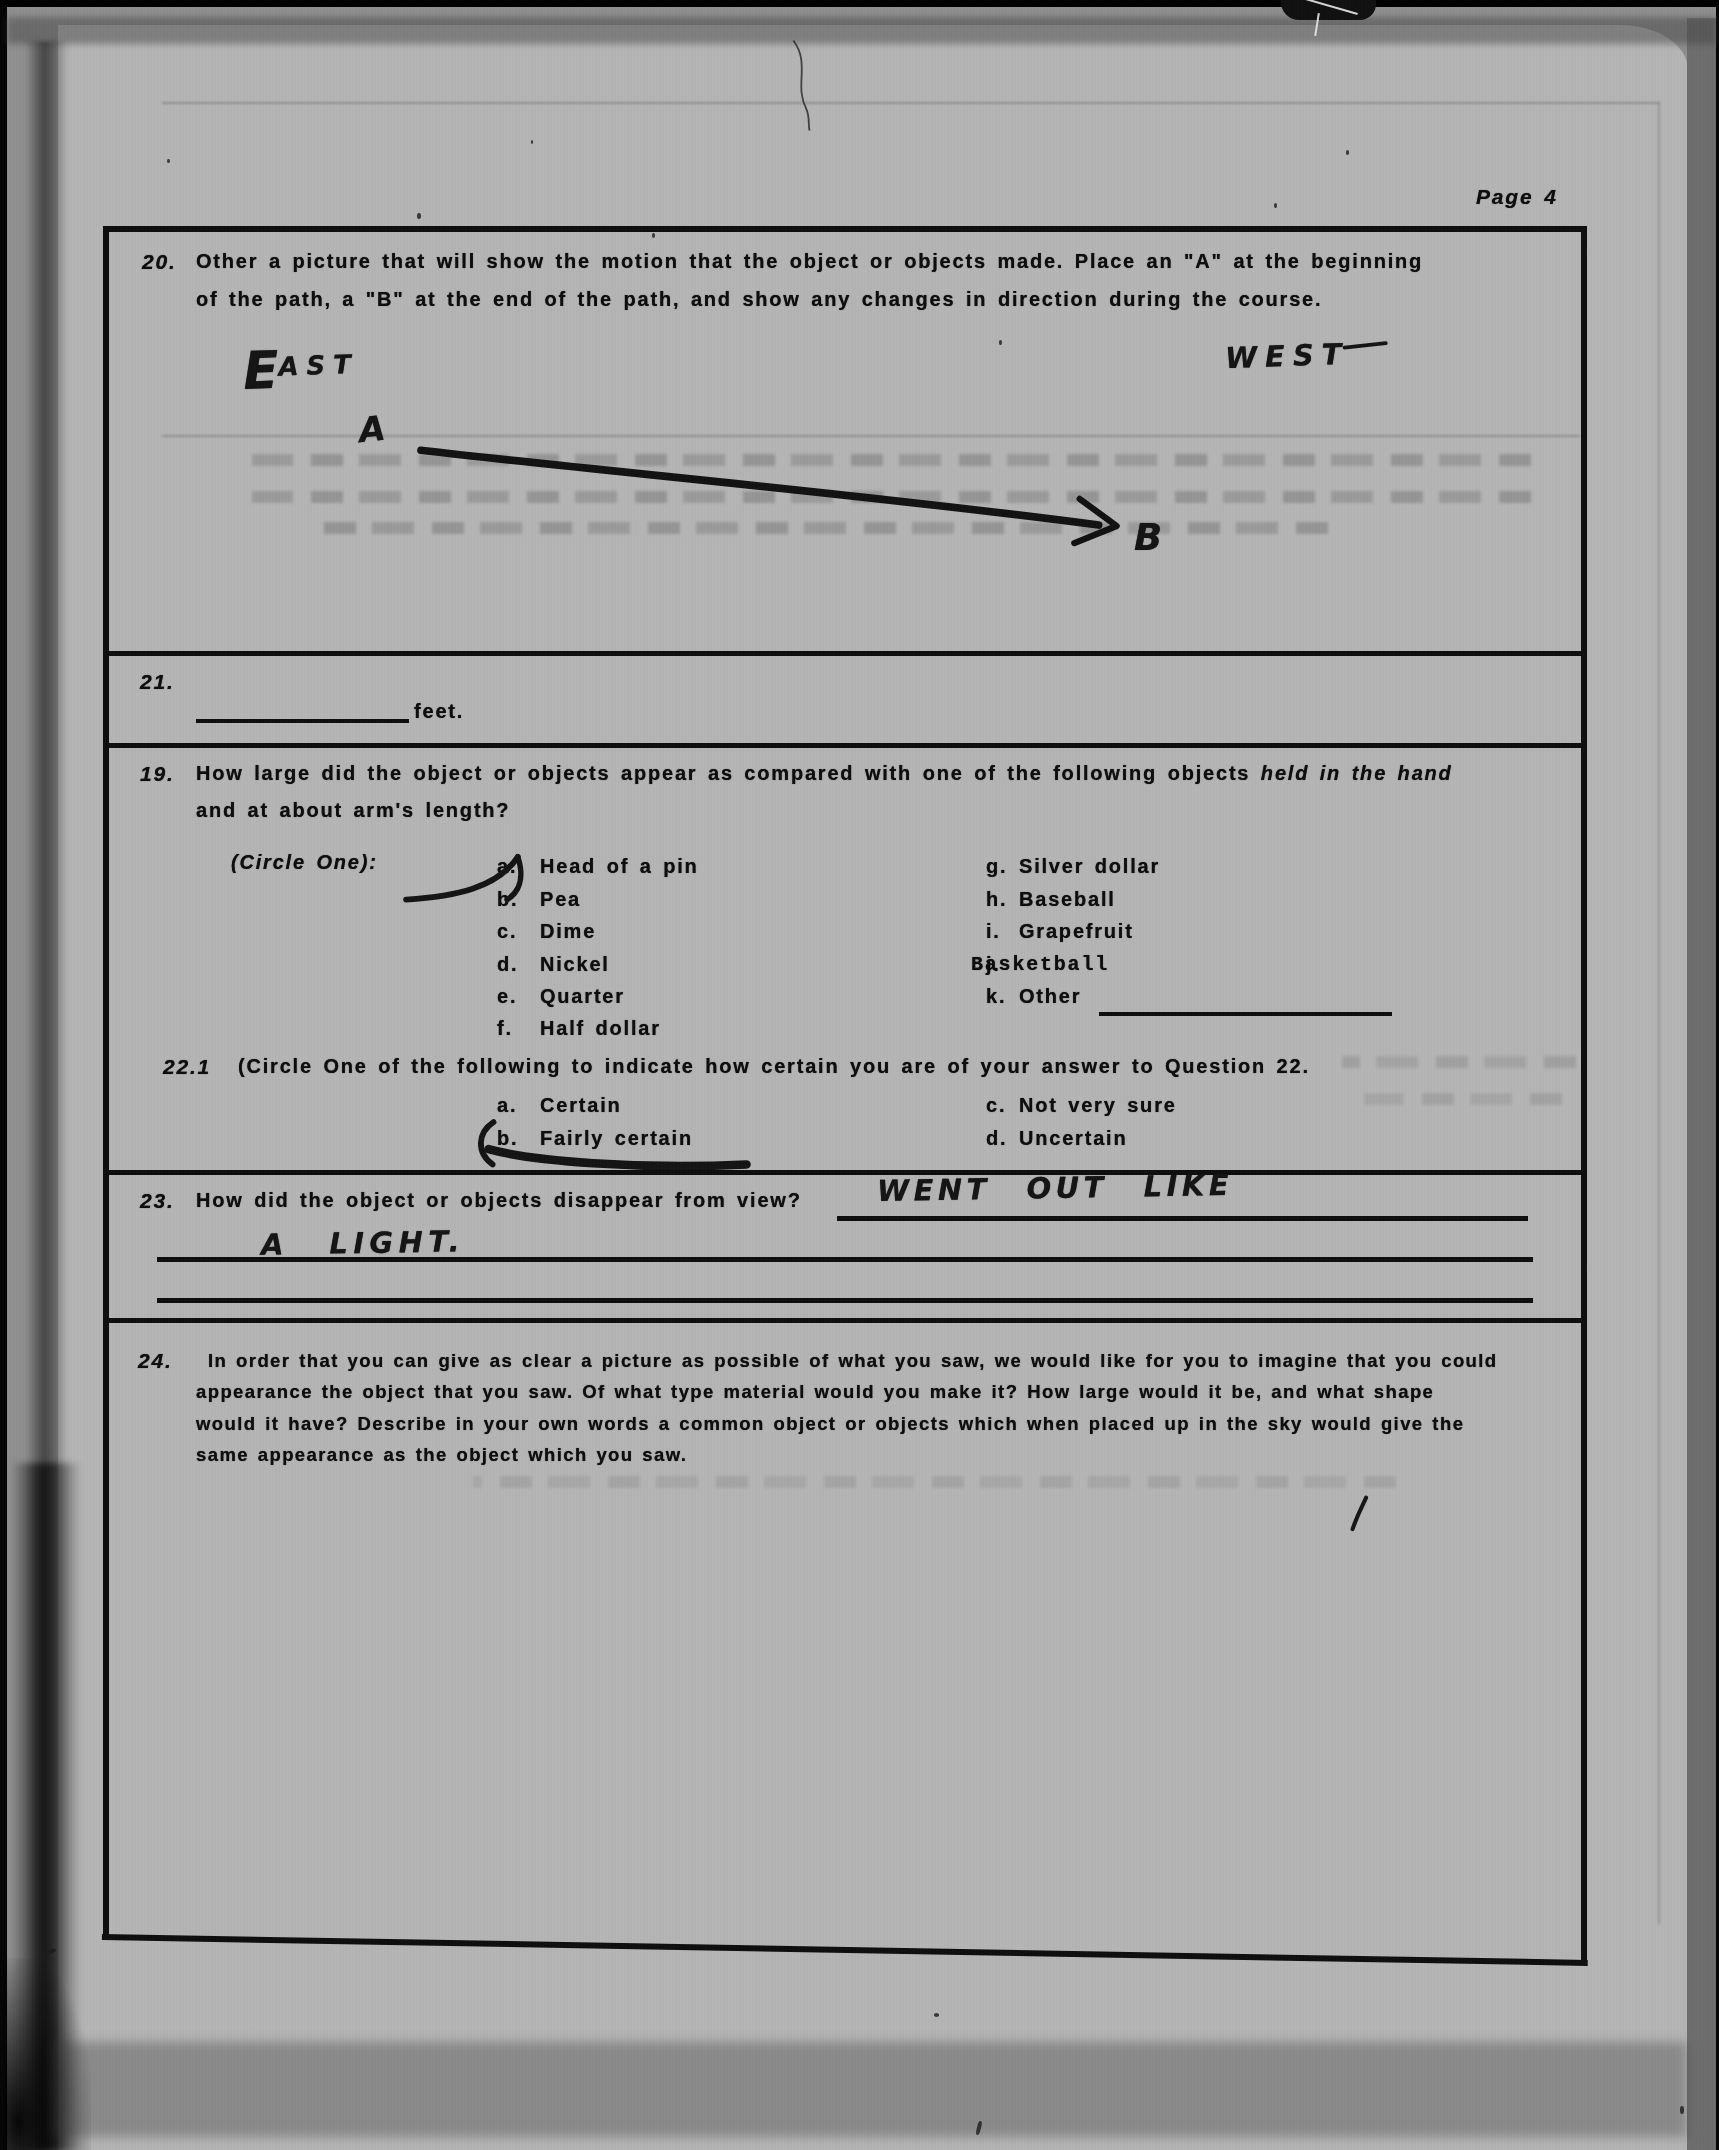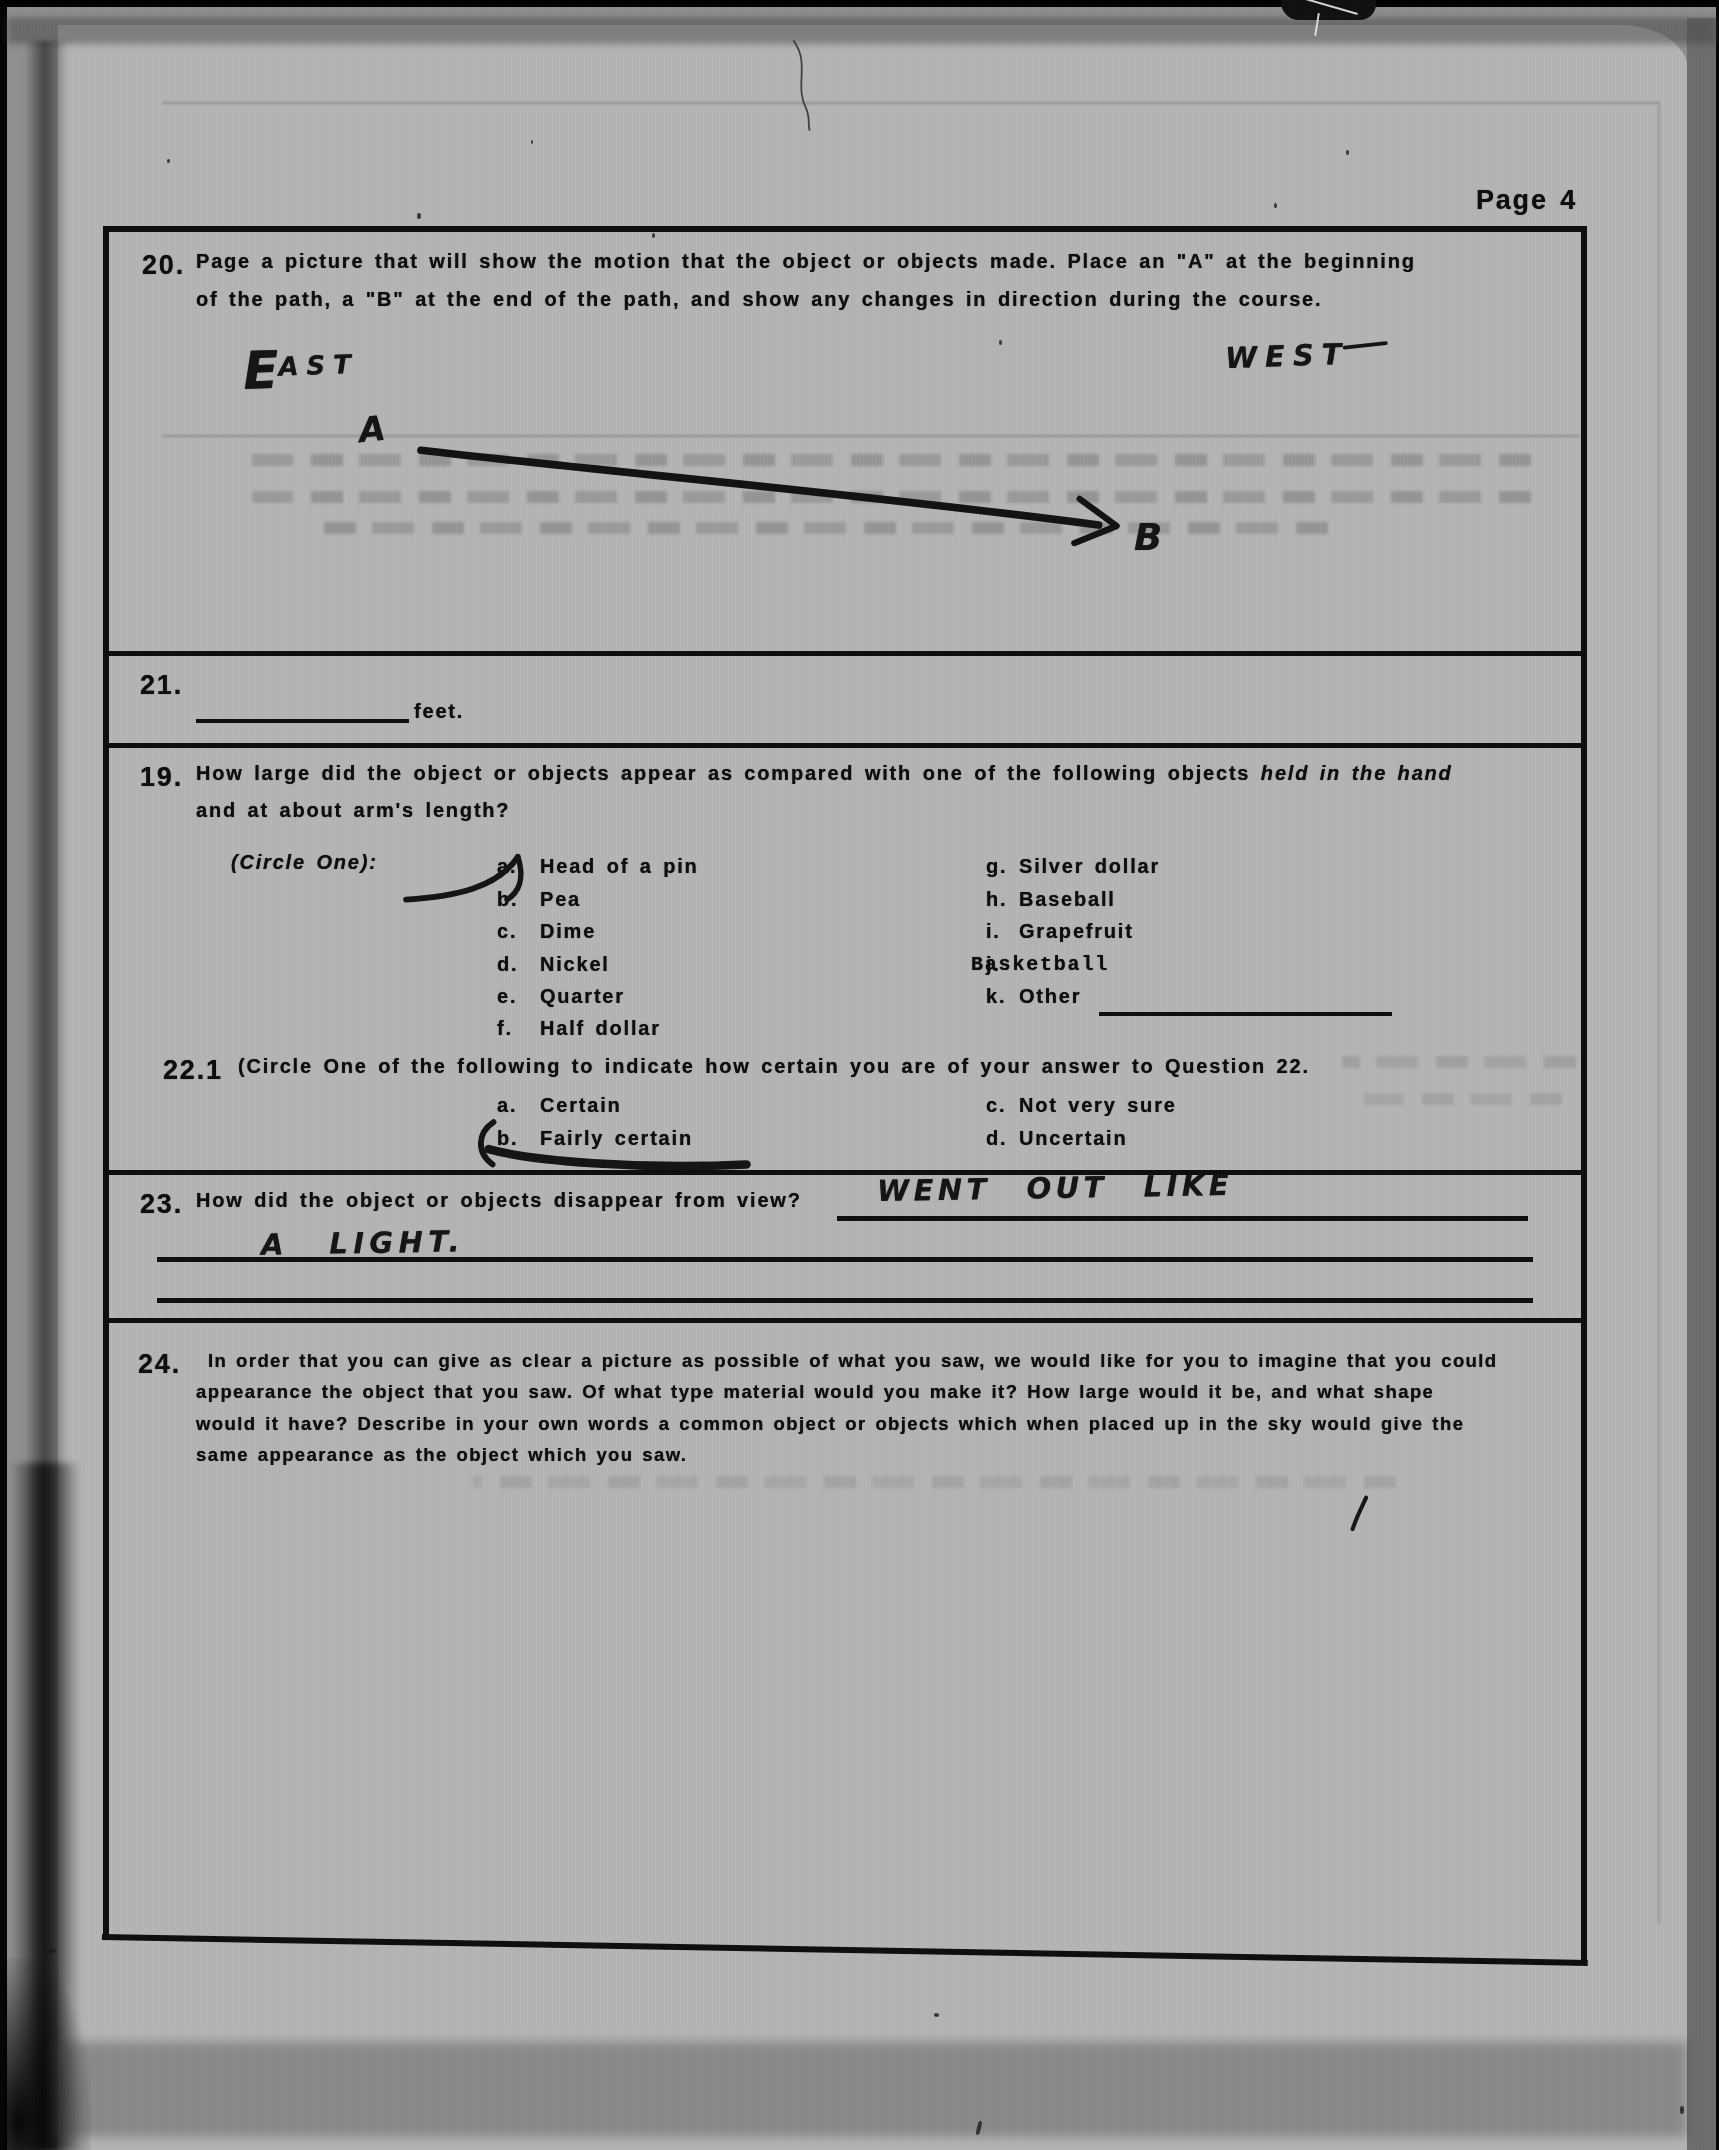--- a/index.html
+++ b/index.html
@@ -28,21 +28,21 @@
   
   .ghostline{background:rgba(110,110,110,.5);filter:blur(0.9px);}
   .ghostv{background:rgba(115,115,115,.45);filter:blur(0.9px);}
   .ghostbar{height:11.7px;filter:blur(1.8px);opacity:.55;transform:scaleX(-1);
     background:repeating-linear-gradient(90deg,#7c7c7c 0 32px,transparent 32px 50px,#868686 50px 92px,transparent 92px 108px);}
   .bline{position:absolute;background:#0e0e0e;}
   
   .ftext{position:absolute;color:#0d0d0d;font-weight:bold;white-space:nowrap;
          letter-spacing:1.8px;word-spacing:3.2px;font-size:20px;text-shadow:0 0 0.9px rgba(5,5,5,.8);}
   .t41{font-size:18.5px;letter-spacing:1.4px;word-spacing:2.3px;}
-  .qnum{font-size:27px;}
+  .qnum{font-size:21px;font-style:italic;}
   .it{font-style:italic;}
   
   .hw{position:absolute;color:#141414;font-family:"DejaVu Sans",sans-serif;font-style:italic;
       font-weight:bold;white-space:nowrap;text-shadow:0 0 0.9px rgba(10,10,10,.7);}
   svg.overlay{position:absolute;left:0;top:0;pointer-events:none;}
 </style>
 </head>
 <body>
 
 <div id="page">
@@ -87,21 +87,21 @@
   <div class="bline" style="left:103px;top:226px;width:1484px;height:6.3px;"></div>
   <div class="bline" style="left:103px;top:226px;width:5.9px;height:1711px;"></div>
   <div class="bline" style="left:1581px;top:226px;width:5.9px;height:1737px;"></div>
   <div class="bline" style="left:102px;top:1934px;width:1486px;height:6.3px;transform:rotate(1.0deg);transform-origin:left top;"></div>
   <div class="bline" style="left:103px;top:651px;width:1484px;height:5.4px;"></div>
   <div class="bline" style="left:103px;top:743px;width:1484px;height:5.4px;"></div>
   <div class="bline" style="left:103px;top:1170px;width:1484px;height:5.4px;"></div>
   <div class="bline" style="left:103px;top:1318px;width:1484px;height:5.4px;"></div>
 
   <div class="ftext qnum" style="left:142px;top:250px;">20.</div>
-  <div class="ftext" style="left:196px;top:250px;">Page a picture that will show the  motion that the object or objects made.  Place an "A" at the beginning</div>
+  <div class="ftext" style="left:196px;top:250px;">Other a picture that will show the  motion that the object or objects made.  Place an "A" at the beginning</div>
   <div class="ftext" style="left:196px;top:288px;">of the path, a "B" at the end of the path, and show any changes in direction during the course.</div>
 
   <div class="hw" style="left:243px;top:339px;transform:rotate(-2deg);">
     <span style="font-size:52px;">E</span><span style="font-size:26px;letter-spacing:8px;position:relative;top:-11.7px;">AST</span>
   </div>
   <div class="hw" style="left:1225px;top:339px;font-size:29px;letter-spacing:8px;transform:rotate(-2deg);">WEST</div>
   <div class="hw" style="left:359px;top:409px;font-size:34px;transform:rotate(-6deg);">A</div>
   <div class="hw" style="left:1134px;top:516px;font-size:37px;">B</div>
 
   <div class="ftext qnum" style="left:140px;top:670px;">21.</div>

